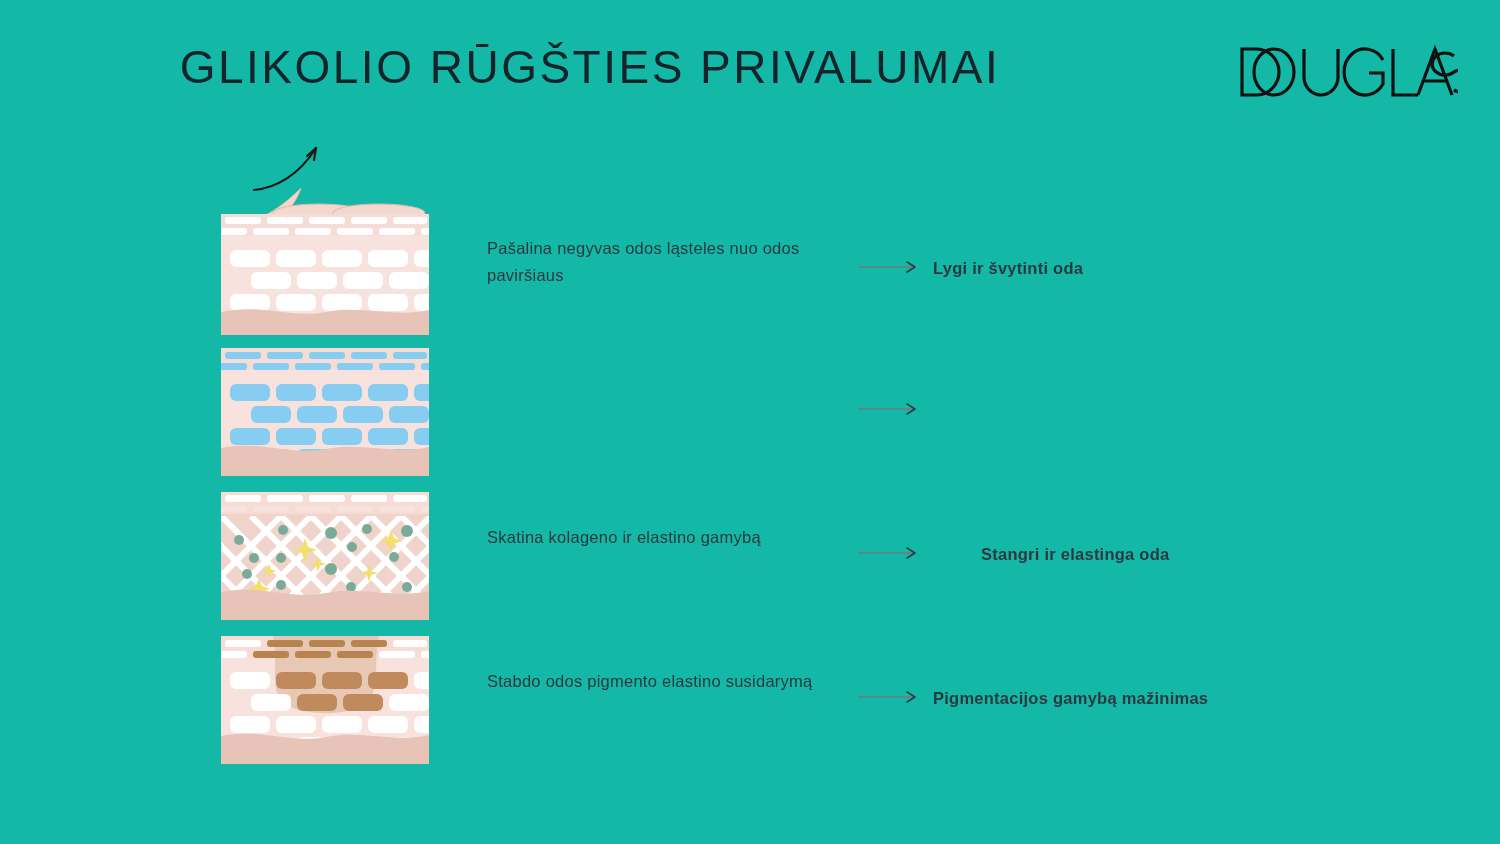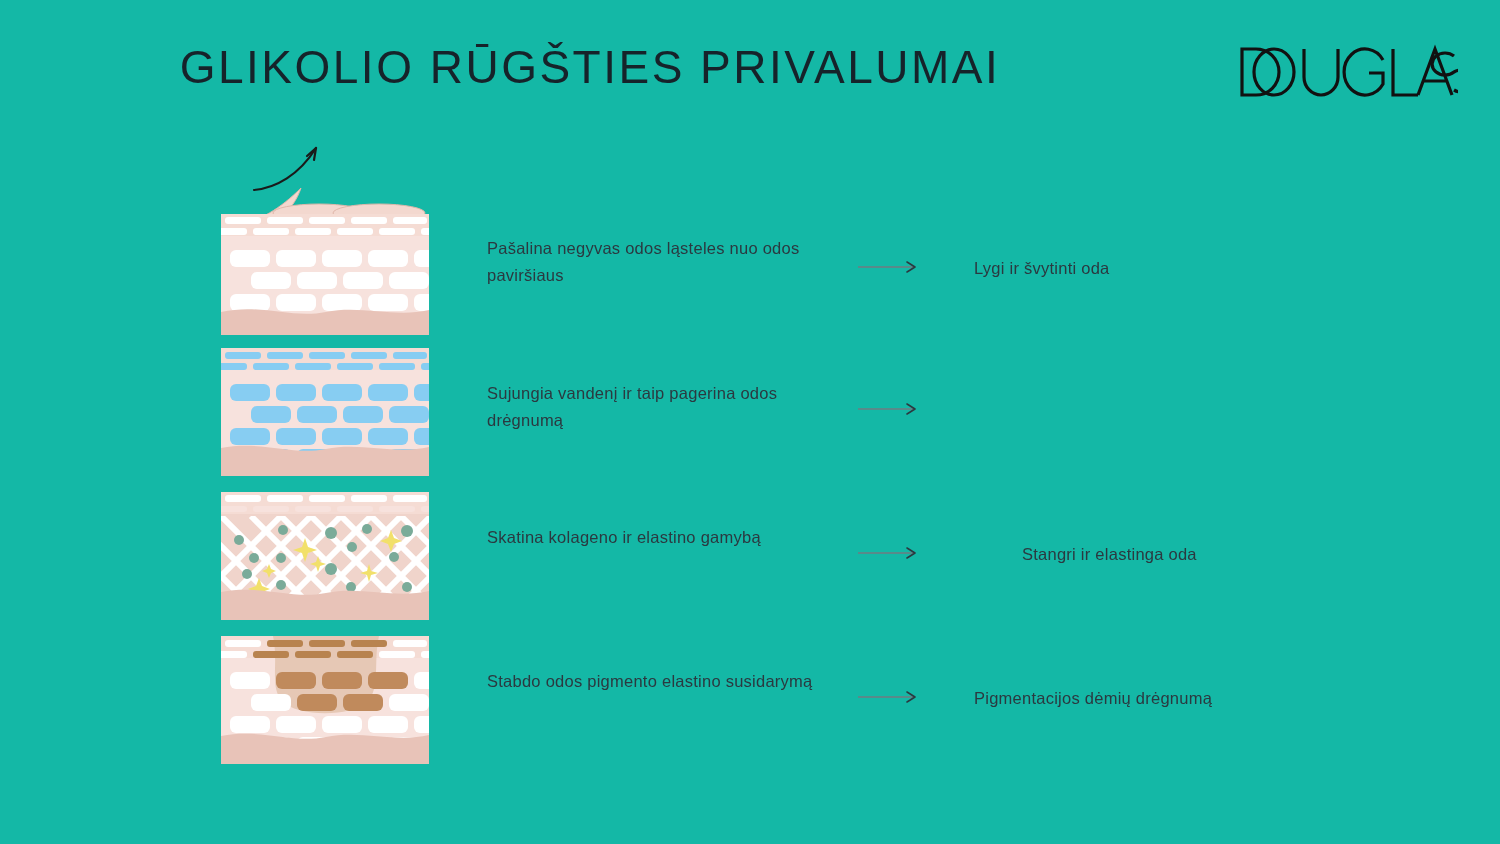--- a/index.html
+++ b/index.html
@@ -47,23 +47,23 @@
     line-height: 1.62;
     color: #2b3940;
     letter-spacing: 0.25px;
   }
   .arrow {
     position: absolute;
     left: 858px; width: 62px; height: 14px;
   }
   .result {
     position: absolute;
-    left: 974px; width: 340px;
+    left: 933px; width: 340px;
     font-size: 16.5px;
-    font-weight: 400;
+    font-weight: 700;
     line-height: 1.62;
     color: #2b3940;
     letter-spacing: 0.25px;
   }
 </style>
 </head>
 <body>
 
 <div class="page">
 
@@ -188,21 +188,20 @@
           <rect x="147" y="80" width="40" height="17" rx="6"></rect>
           <rect x="193" y="80" width="22" height="17" rx="6"></rect>
           <rect x="30" y="101" width="40" height="14" rx="6"></rect>
           <rect x="76" y="101" width="40" height="14" rx="6"></rect>
           <rect x="122" y="101" width="40" height="14" rx="6"></rect>
           <rect x="168" y="101" width="40" height="14" rx="6"></rect>
         </g>
         <path d="M0 100 C40 92 70 108 105 101 C140 94 175 107 208 99 L208 128 L0 128 Z" fill="#e8c3b8"></path>
       </svg>
     </div>
-    <div class="desc" style="top:32px;">Sujungia vandenį ir taip pagerina odos drėgnumą</div>
     <div class="arrow" style="top:54px;">
       <svg viewBox="0 0 62 14" width="62" height="14" aria-hidden="true">
         <path d="M0 7 L56 7" stroke="#6f7b80" stroke-width="1.4" fill="none"></path>
         <path d="M49 2 L57 7 L49 12" stroke="#2b3940" stroke-width="1.6" fill="none" stroke-linecap="round" stroke-linejoin="round"></path>
       </svg>
     </div>
   </div>
 
   <div class="row row-3">
     <div class="illus" style="top:0;">
@@ -326,16 +325,16 @@
         <path d="M0 100 C40 92 70 108 105 101 C140 94 175 107 208 99 L208 128 L0 128 Z" fill="#e8c3b8"></path>
       </svg>
     </div>
     <div class="desc" style="top:32px;">Stabdo odos pigmento elastino susidarymą</div>
     <div class="arrow" style="top:54px;">
       <svg viewBox="0 0 62 14" width="62" height="14" aria-hidden="true">
         <path d="M0 7 L56 7" stroke="#6f7b80" stroke-width="1.4" fill="none"></path>
         <path d="M49 2 L57 7 L49 12" stroke="#2b3940" stroke-width="1.6" fill="none" stroke-linecap="round" stroke-linejoin="round"></path>
       </svg>
     </div>
-    <div class="result" style="top:49px;">Pigmentacijos dėmių drėgnumą</div>
+    <div class="result" style="top:49px;">Pigmentacijos gamybą mažinimas</div>
   </div>
 
 </div>
 
 </body></html>

